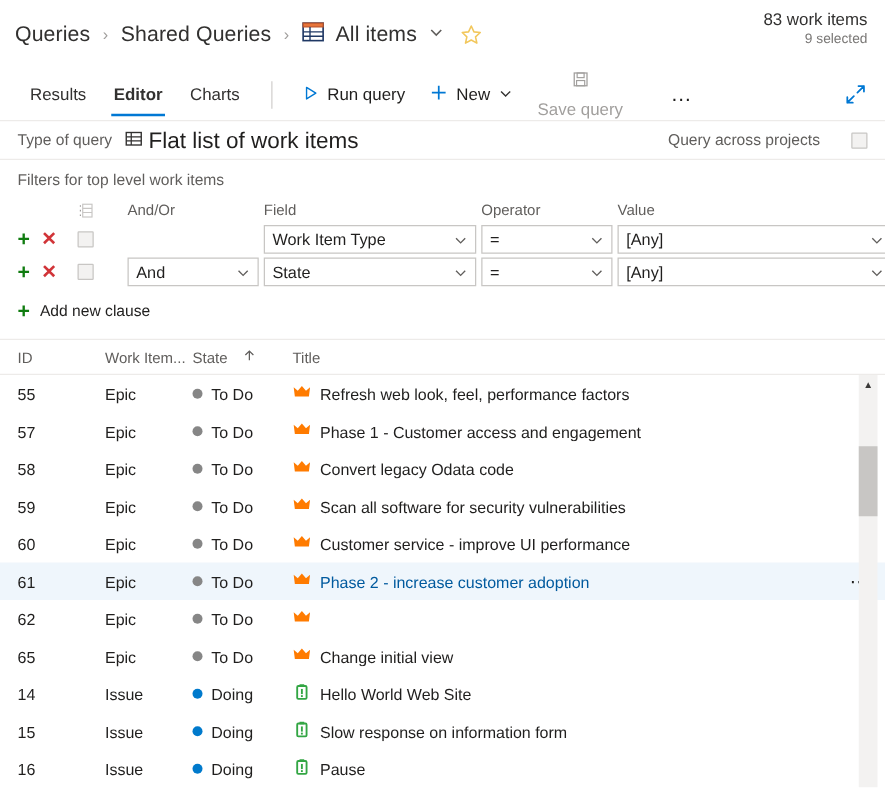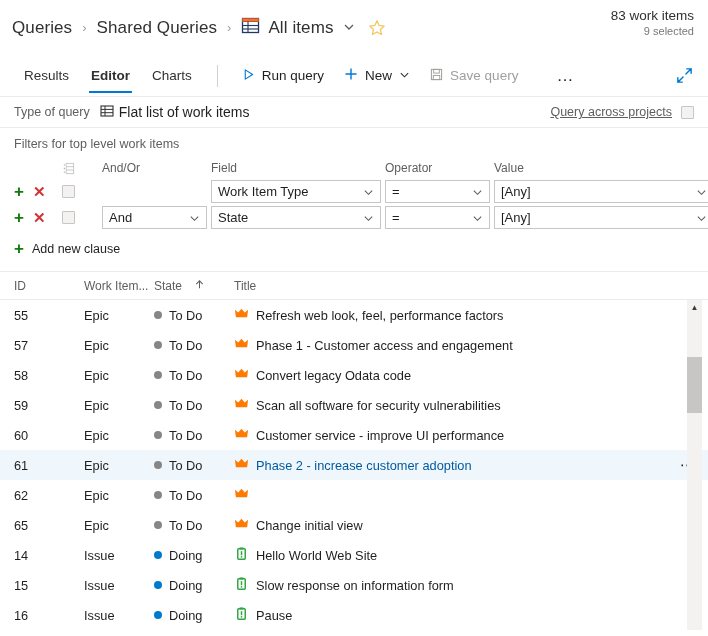--- a/index.html
+++ b/index.html
@@ -89,21 +89,21 @@
     display: flex;
     align-items: center;
     gap: 7px;
     font-size: 13.5px;
     color: #201f1e;
     padding: 4px 8px;
     margin-right: 4px;
     cursor: pointer;
     white-space: nowrap;
   }
-  .tb-btn.disabled { color: #a19f9d; cursor: default; }
+  .tb-btn.disabled { color: #a19f9d; cursor: default; flex-direction: column; }
   .tb-ellipsis {
     font-size: 17px;
     color: #201f1e;
     letter-spacing: 2px;
     padding: 0 12px;
     margin-left: 14px;
     cursor: pointer;
   }
   .expand-btn {
     position: absolute;
@@ -117,33 +117,32 @@
   .qtype-row {
     position: relative;
     height: 31px;
     display: flex;
     align-items: center;
     padding: 0 14px;
     border-bottom: 1px solid #edebe9;
   }
   .qtype-label { font-size: 12.5px; color: #605e5c; margin-right: 10px; }
   .qtype-value {
-    font-size: 14px; color: #201f1e;
+    font-size: 18px; color: #201f1e;
     display: flex; align-items: center; gap: 5px;
     cursor: pointer;
   }
   .across {
     position: absolute;
     right: 14px;
     display: flex;
     align-items: center;
-    gap: 9px;
+    gap: 25px;
     font-size: 12.5px;
     color: #605e5c;
-    text-decoration: underline;
   }
   .cbox {
     width: 13px; height: 13px;
     border: 1px solid #c8c6c4;
     background: #f3f2f1;
     border-radius: 1px;
     display: inline-block;
     cursor: pointer;
   }
 

